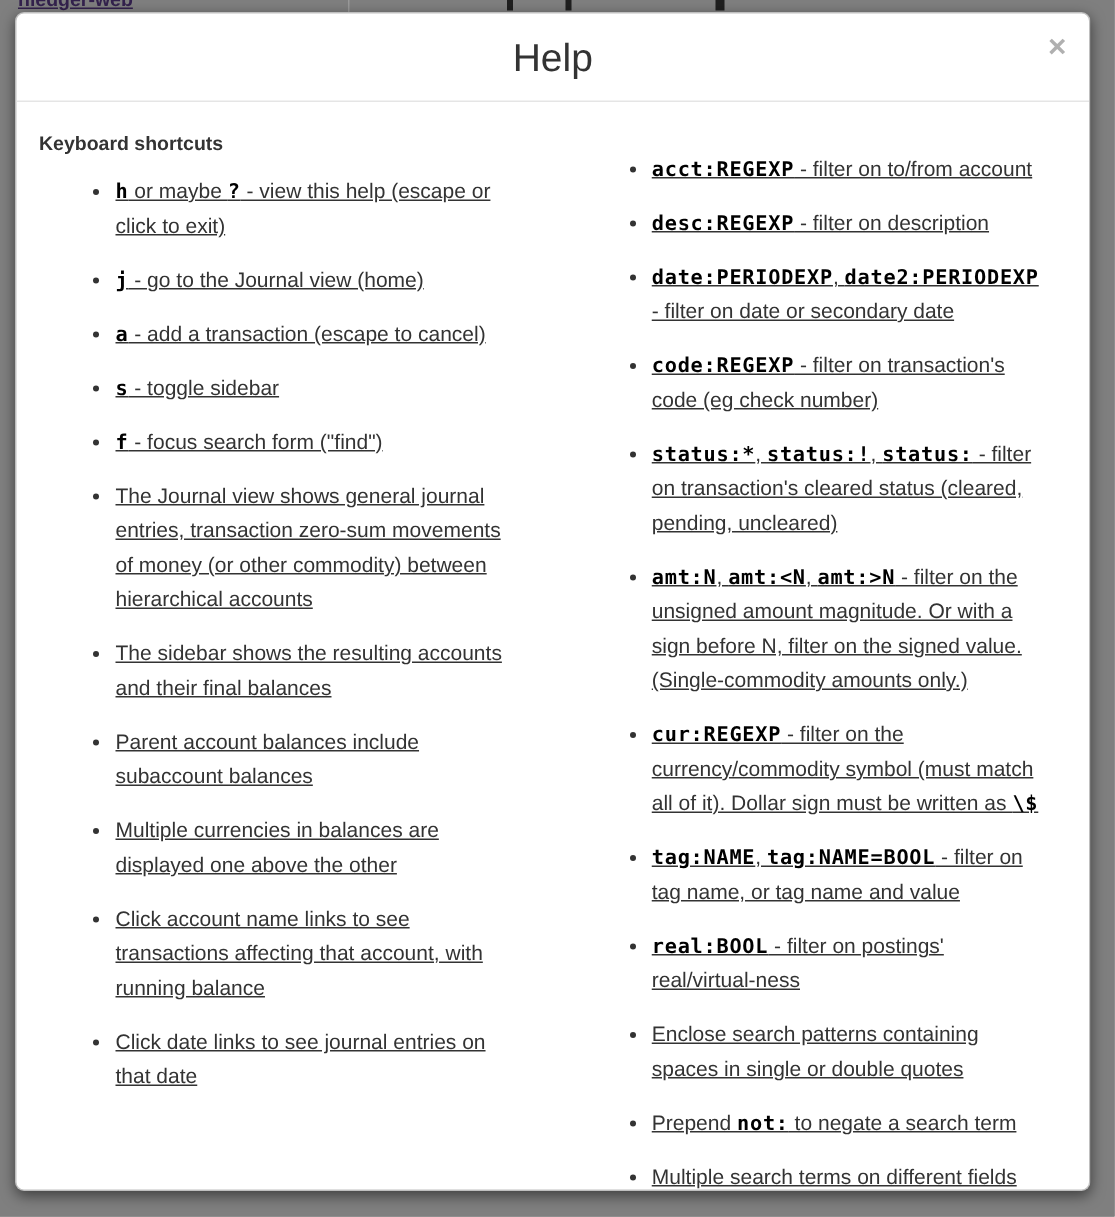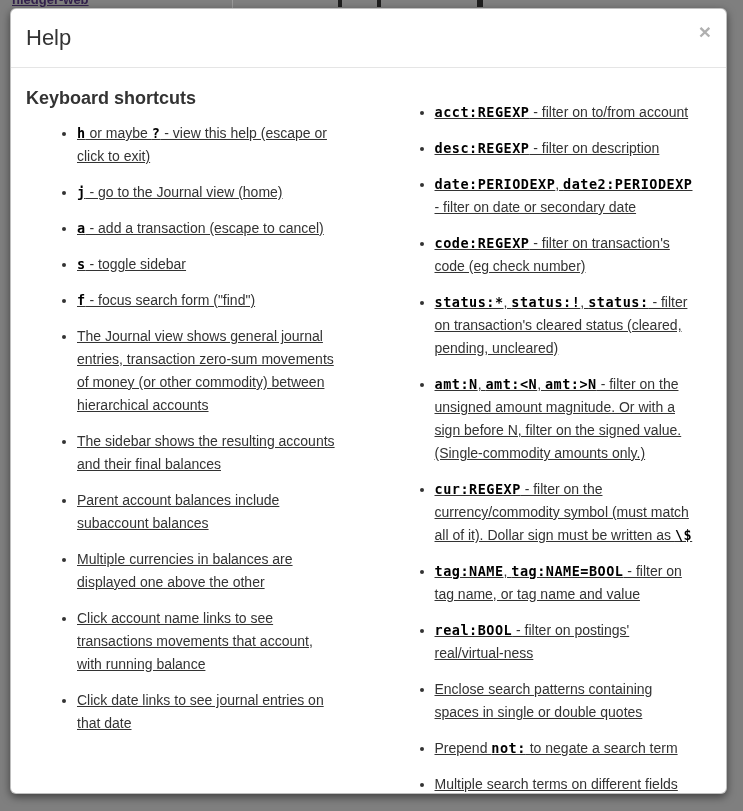--- a/index.html
+++ b/index.html
@@ -41,41 +41,41 @@
     border-radius: 6px;
     box-shadow: 0 3px 9px rgba(0,0,0,0.5);
     overflow: hidden;
   }
   .modal-header {
     position: relative;
     padding: 14px 15px;
     border-bottom: 1px solid #e5e5e5;
   }
   .modal-title {
-    font-size: 22px; font-weight: normal;
-    color: #333333; line-height: 30px;
+    font-size: 26px; font-weight: normal;
+    color: #333333; line-height: 30px; text-align: center;
   }
   .close {
     position: absolute; right: 15px; top: 12px;
     border: none; background: none; padding: 0;
     font-size: 21px; font-weight: bold;
     font-family: "Liberation Sans", sans-serif;
     color: #b0b0b0; cursor: pointer; line-height: 1;
   }
   .modal-body {
     display: flex;
     padding: 20px 0 32px;
     color: #333333;
   }
   .col {
     width: 50%; box-sizing: border-box;
     padding: 0 15px;
   }
   .section-heading {
-    font-weight: bold; font-size: 18px;
+    font-weight: bold; font-size: 13px;
     color: #333333;
     margin: 20px 0 13px;
   }
   .col .section-heading:first-child { margin-top: 0; }
   ul.bullets {
     margin: 0 0 10px; padding-left: 38px;
     font-size: 14px; line-height: 23px;
     color: #333333;
   }
   ul.bullets li { margin: 13px; text-decoration: underline; }
@@ -112,21 +112,21 @@
           <li><code class="term">j</code> - go to the Journal view (home)</li>
           <li><code class="term">a</code> - add a transaction (escape to cancel)</li>
           <li><code class="term">s</code> - toggle sidebar</li>
           <li><code class="term">f</code> - focus search form ("find")</li>
         </ul>
         <ul class="bullets">
           <li>The Journal view shows general journal entries, transaction zero-sum movements of money (or other commodity) between hierarchical accounts</li>
           <li>The sidebar shows the resulting accounts and their final balances</li>
           <li>Parent account balances include subaccount balances</li>
           <li>Multiple currencies in balances are displayed one above the other</li>
-          <li>Click account name links to see transactions movements that account, with running balance</li>
+          <li>Click account name links to see transactions affecting that account, with running balance</li>
           <li>Click date links to see journal entries on that date</li>
         </ul>
       </div>
     <div class="col">
         <ul class="bullets">
           <li><code class="term">acct:REGEXP</code> - filter on to/from account</li>
           <li><code class="term">desc:REGEXP</code> - filter on description</li>
           <li><code class="term">date:PERIODEXP</code>, <code class="term">date2:PERIODEXP</code> - filter on date or secondary date</li>
           <li><code class="term">code:REGEXP</code> - filter on transaction's code (eg check number)</li>
           <li><code class="term">status:*</code>, <code class="term">status:!</code>, <code class="term">status:</code> - filter on transaction's cleared status (cleared, pending, uncleared)</li>

